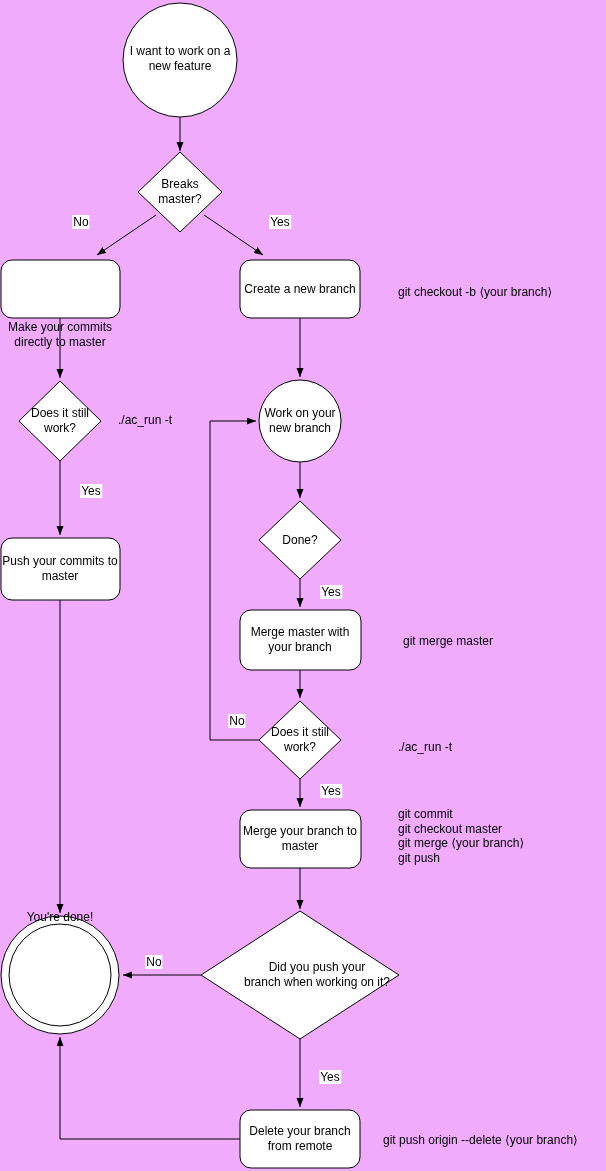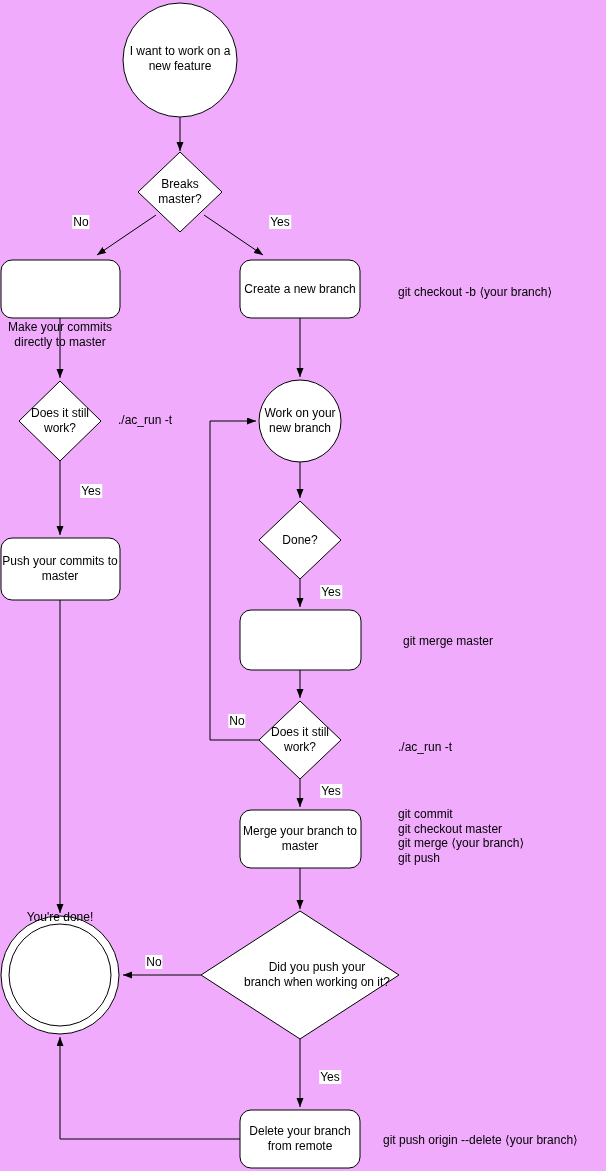--- a/index.html
+++ b/index.html
@@ -108,20 +108,22 @@
   <div class="node-label" style="left:60px;  top:289px;margin-top:46px;">Make your commits
 directly to master</div>
   <div class="node-label" style="left:300px; top:289px;">Create a new branch</div>
   <div class="node-label" style="left:60px;  top:421px;">Does it still
 work?</div>
   <div class="node-label" style="left:300px; top:421px;">Work on your
 new branch</div>
   <div class="node-label" style="left:60px;  top:569px;">Push your commits to
 master</div>
   <div class="node-label" style="left:300px; top:540px;">Done?</div>
+  <div class="node-label" style="left:300px; top:640px;">Merge master with
+your branch</div>
   <div class="node-label" style="left:300px; top:740px;">Does it still
 work?</div>
   <div class="node-label" style="left:300px; top:839px;">Merge your branch to
 master</div>
   <div class="node-label" style="left:300px; top:975px;margin-left:17px;">Did you push your
 branch when working on it?</div>
   <div class="node-label" style="left:60px;  top:917px;">You're done!</div>
   <div class="node-label" style="left:300px; top:1139px;">Delete your branch
 from remote</div>
 

